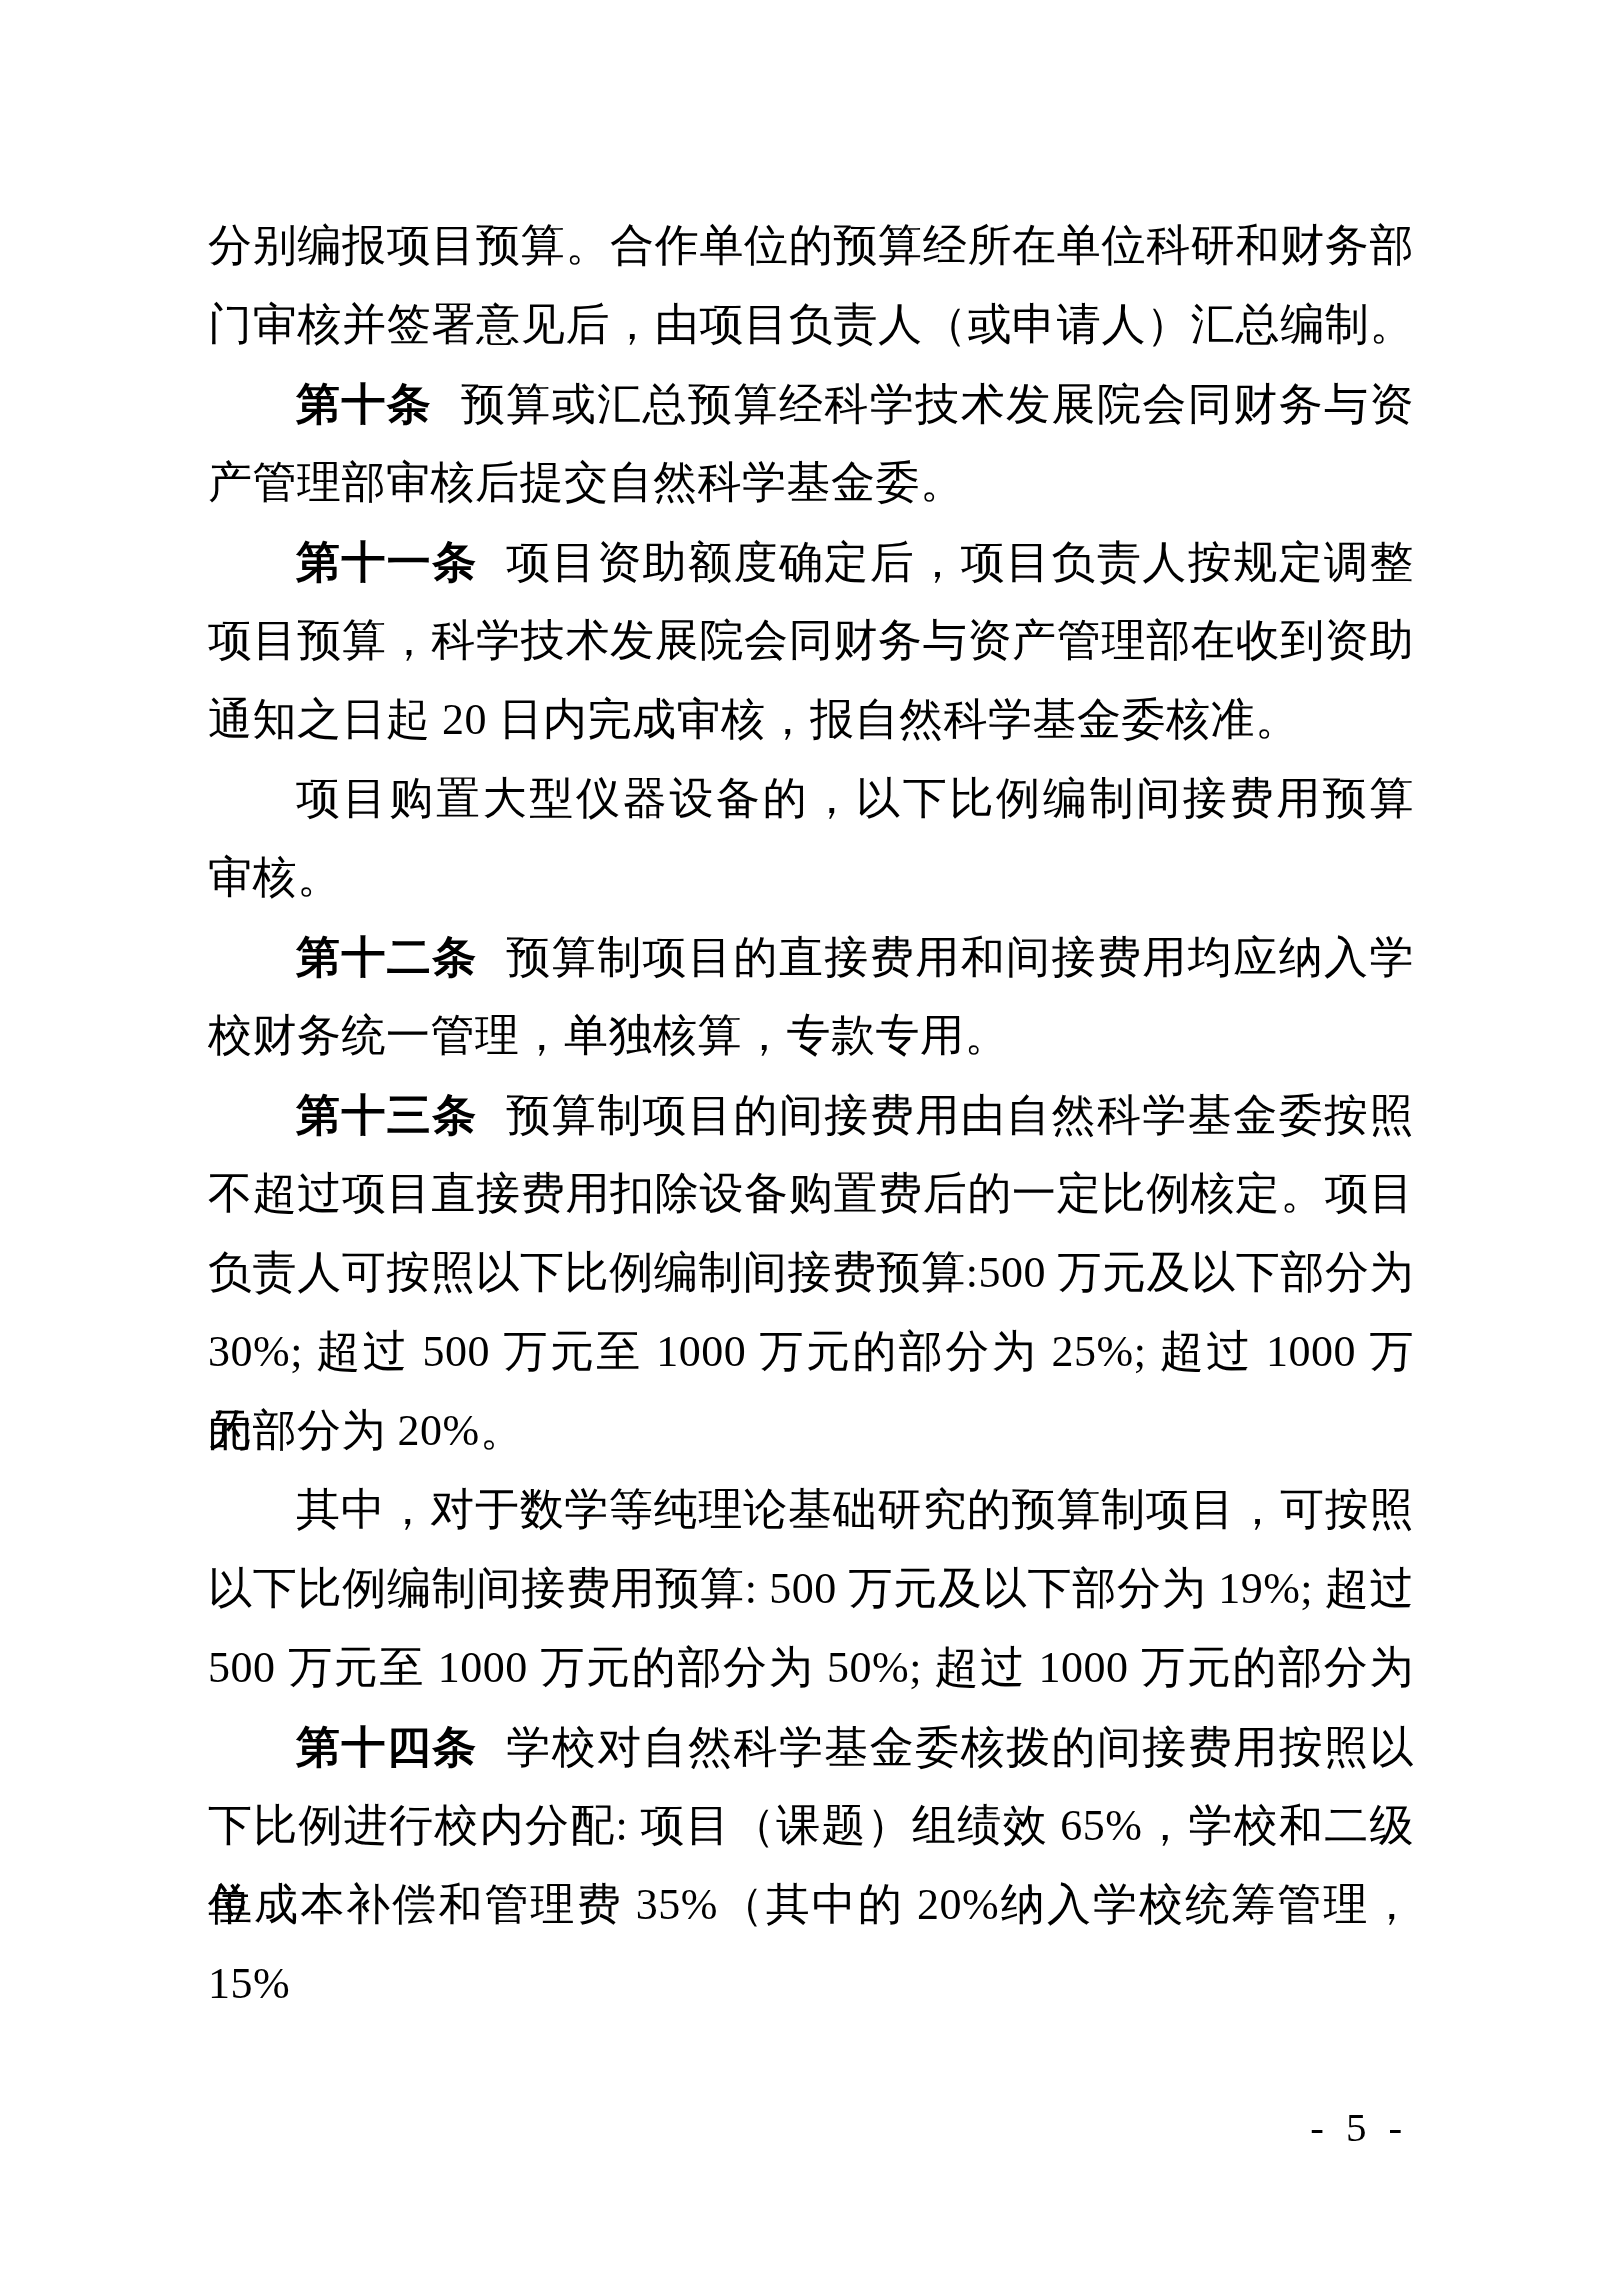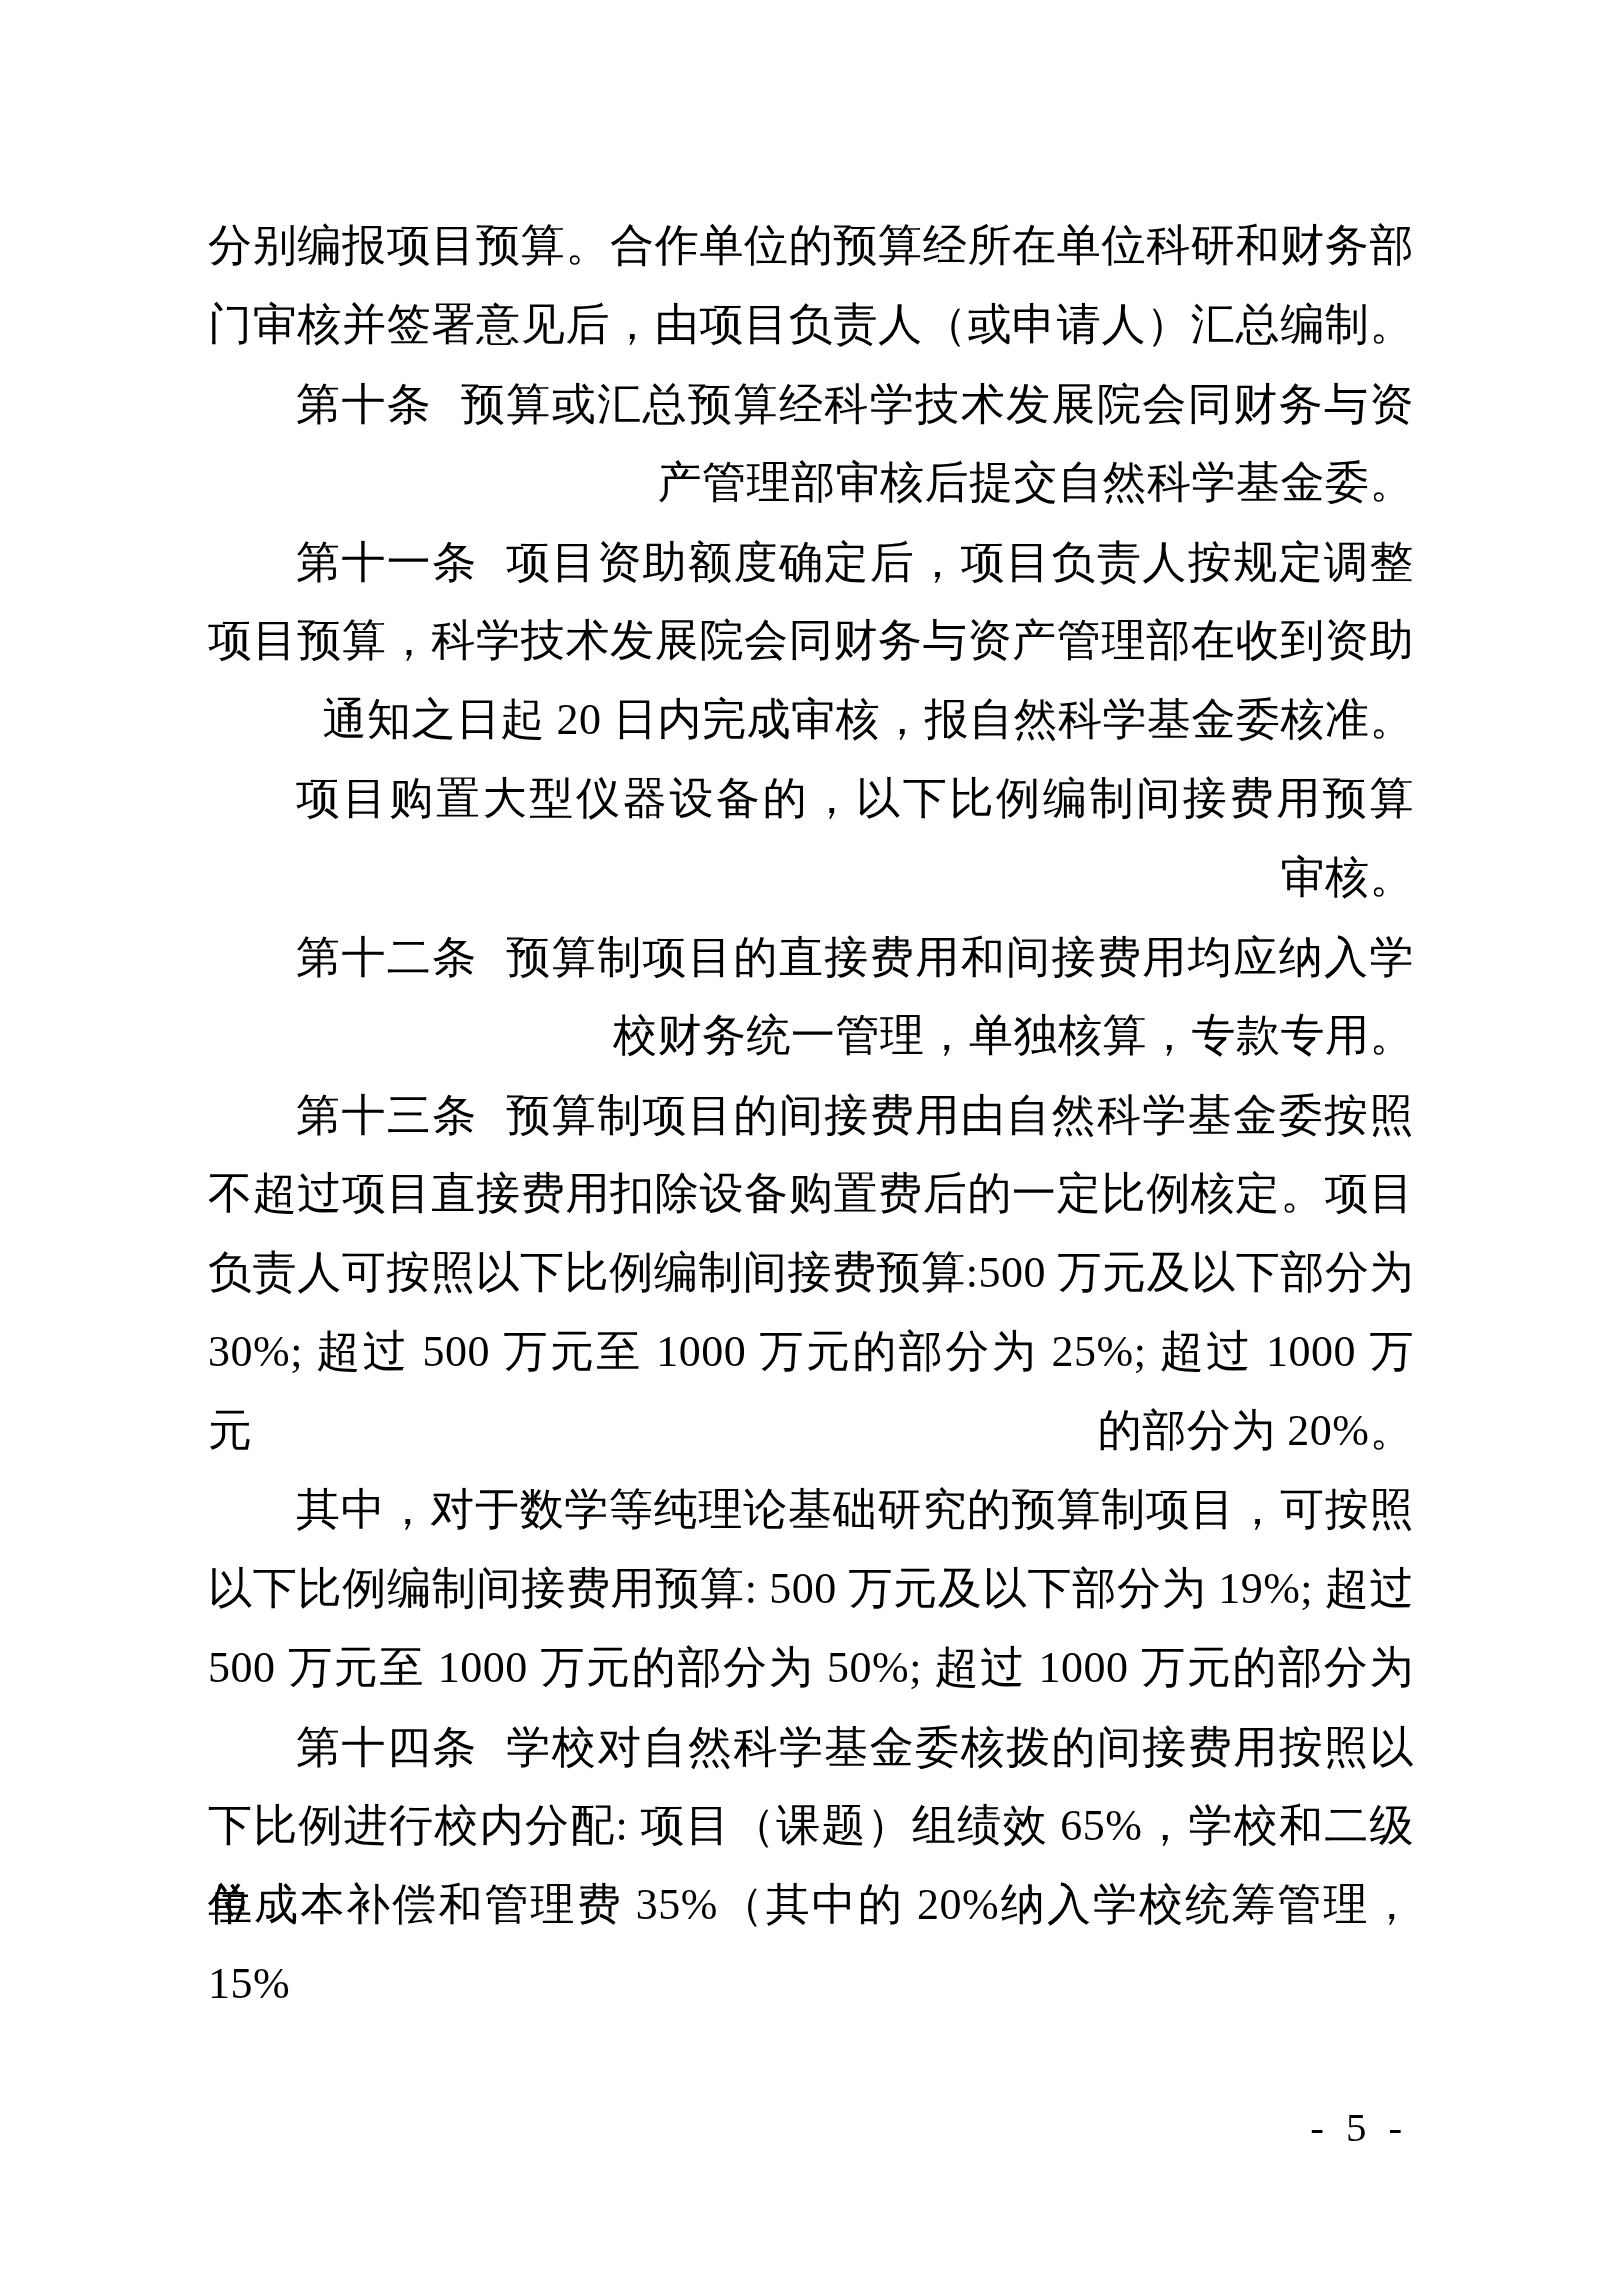--- a/index.html
+++ b/index.html
@@ -19,38 +19,38 @@
     position: absolute;
     left: 208px;
     top: 206px;
     width: 1206px;
   }
   .line {
     font-size: 44px;
     line-height: 79px;
     height: 79px;
     white-space: pre;
-    text-align: right;
+    text-align: left;
     letter-spacing: 0.5px;
   }
   
   .line.fill {
     white-space: normal;
     text-align: justify;
     text-align-last: justify;
     text-justify: inter-character;
   }
   
   .line.indent {
     text-indent: 2em;
   }
   
   .head {
     font-family: "Liberation Sans", "DejaVu Sans", sans-serif;
-    font-weight: 400;
+    font-weight: 700;
     margin-right: 0.65em;
   }
   .page-number {
     position: absolute;
     top: 2098px;
     right: 214px;
     font-size: 41px;
     line-height: 59px;
     letter-spacing: 5.9px;
     white-space: pre;

